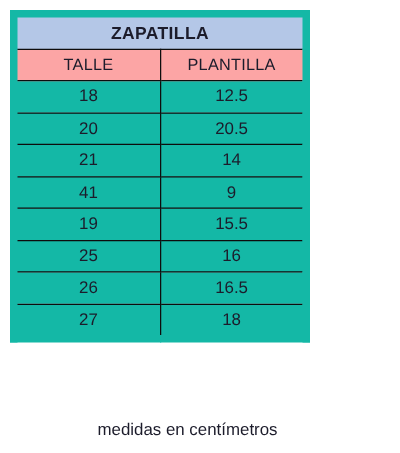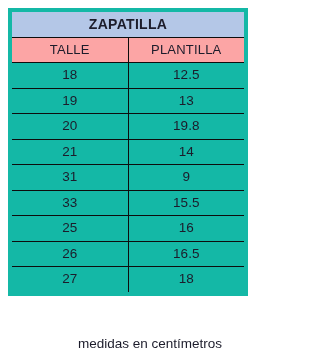--- a/index.html
+++ b/index.html
@@ -26,21 +26,21 @@
     background: #ffffff;
   }
 
   .size-table {
     position: absolute;
     left: 8px;
     top: 8px;
     width: 240px;
     border-collapse: collapse;
     table-layout: fixed;
-    border: 4px solid #14b8a6;
+    border: 6px solid #14b8a6;
   }
 
   .size-table td,
   .size-table th {
     border: 1px solid #0d0d0d;
     text-align: center;
     vertical-align: middle;
     padding: 0;
     height: 24px;
     line-height: 24px;
@@ -101,37 +101,33 @@
       <tr>
         <td class="col-head col-talle">TALLE</td>
         <td class="col-head col-plantilla">PLANTILLA</td>
       </tr>
 
       <tr class="body-row">
         <td class="col-talle">18</td>
         <td class="col-plantilla">12.5</td>
       </tr>
       <tr class="body-row">
-        <td class="col-talle">19</td>
-        <td class="col-plantilla">13</td>
-      </tr>
-      <tr class="body-row">
         <td class="col-talle">20</td>
-        <td class="col-plantilla">19.8</td>
+        <td class="col-plantilla">20.5</td>
       </tr>
       <tr class="body-row">
         <td class="col-talle">21</td>
         <td class="col-plantilla">14</td>
       </tr>
       <tr class="body-row">
-        <td class="col-talle">31</td>
+        <td class="col-talle">41</td>
         <td class="col-plantilla">9</td>
       </tr>
       <tr class="body-row">
-        <td class="col-talle">33</td>
+        <td class="col-talle">19</td>
         <td class="col-plantilla">15.5</td>
       </tr>
       <tr class="body-row">
         <td class="col-talle">25</td>
         <td class="col-plantilla">16</td>
       </tr>
       <tr class="body-row">
         <td class="col-talle">26</td>
         <td class="col-plantilla">16.5</td>
       </tr>

